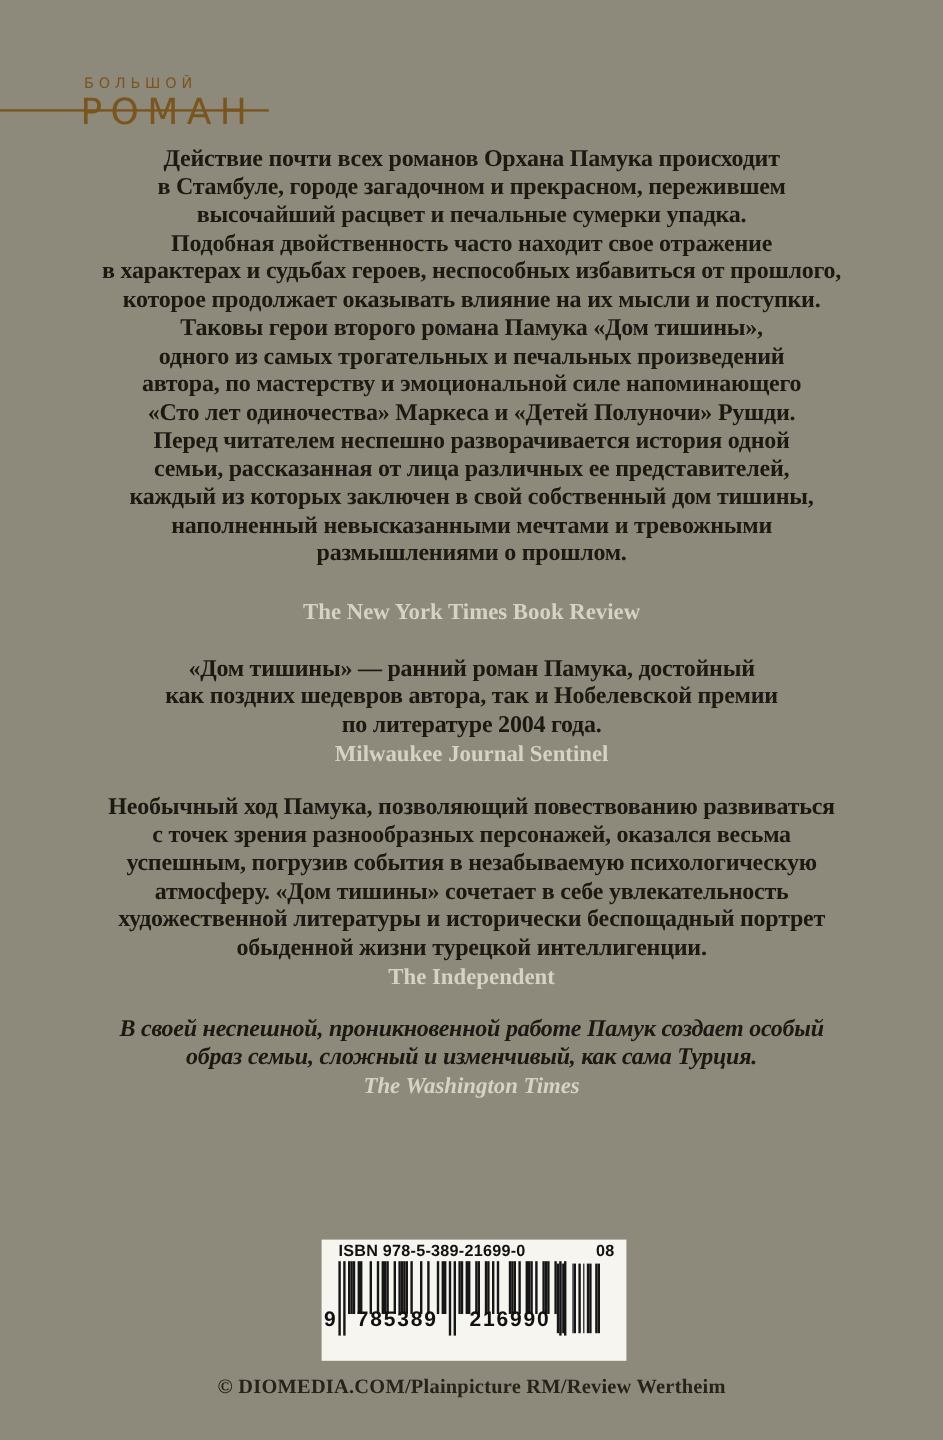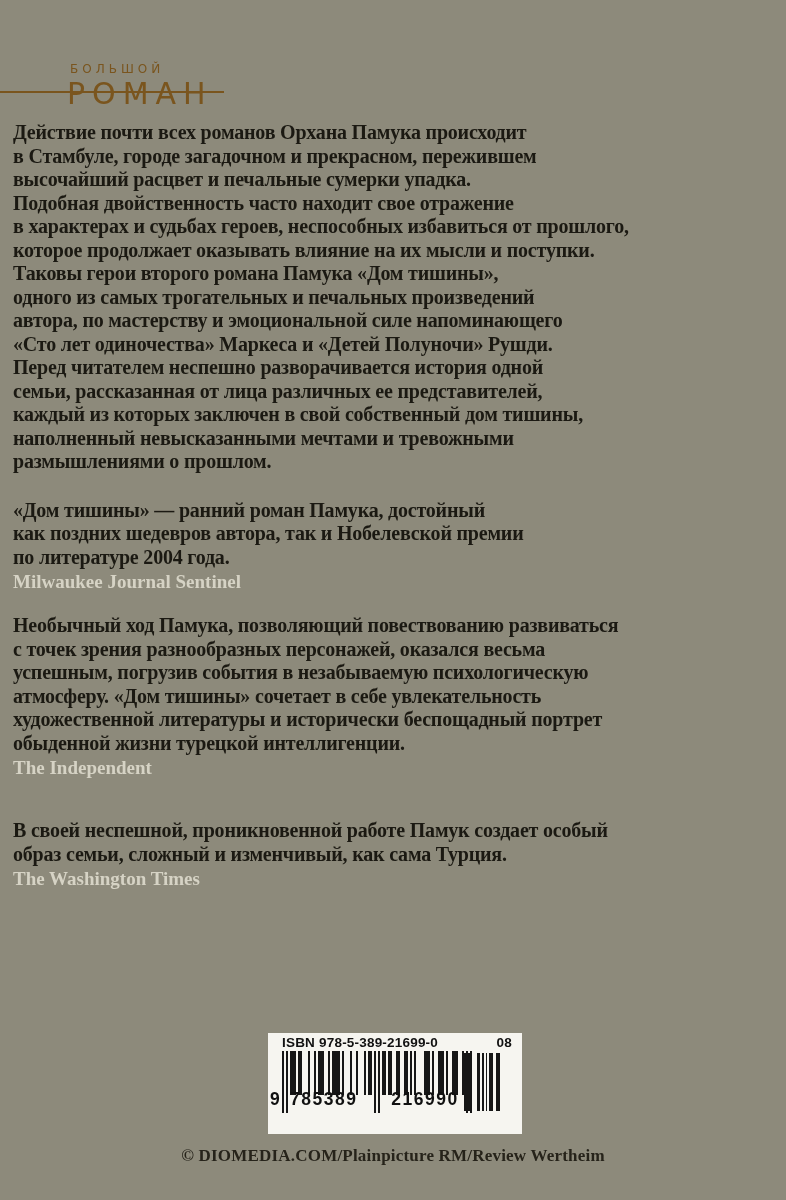--- a/index.html
+++ b/index.html
@@ -31,21 +31,21 @@
     font-family:"DejaVu Sans",sans-serif;
     font-size:30px;letter-spacing:7px;font-weight:normal;
     color:var(--logo);
   }
   .logo-line{
     position:absolute;left:0;top:91px;width:224px;height:2px;
     background:var(--logo);
   }
   
   .text-col{
-    width:760px;margin:0 auto;text-align:left;
+    width:760px;margin:0 auto;text-align:center;
   }
   .annotation{
     padding-top:121px;
     font-size:20px;font-weight:bold;line-height:23.5px;
     letter-spacing:-0.2px;
     color:var(--text);
     white-space:pre-line;
   }
   .quote{
     font-size:20px;font-weight:bold;line-height:23.5px;
@@ -54,21 +54,21 @@
     white-space:pre-line;
   }
   .source{
     font-size:19px;font-weight:bold;line-height:23px;
     color:var(--attribution);
     margin-top:1px;
   }
   .review-1{margin-top:25px;}
   .review-2{margin-top:24px;}
   .review-3{margin-top:21px;}
-  .review-4{margin-top:40px;}
+  .review-4{margin-top:20px;font-style:italic;}
   
   .barcode-panel{
     position:absolute;left:268px;top:1033px;width:254px;height:101px;
     background:var(--panel);
   }
   .isbn-row{
     position:absolute;top:2px;left:14px;right:10px;
     font-family:"Liberation Sans",sans-serif;
     font-weight:bold;font-size:13.5px;color:#111;
     display:flex;justify-content:space-between;
@@ -81,21 +81,21 @@
   .bars-addon{
     position:absolute;left:196px;top:20px;
     font-size:0;white-space:nowrap;line-height:0;
   }
   .digits-row{
     position:absolute;left:0;top:56px;width:254px;height:20px;
     font-family:"Liberation Sans",sans-serif;
     font-weight:bold;font-size:17.5px;color:#111;
   }
   .digits-row .d-first{position:absolute;left:2px;width:14px;text-align:left;}
-  .digits-row .d-left{position:absolute;left:22px;width:82px;text-align:left;letter-spacing:1.5px;}
+  .digits-row .d-left{position:absolute;left:22px;width:82px;text-align:center;letter-spacing:1.5px;}
   .digits-row .d-right{position:absolute;left:116px;width:82px;text-align:center;letter-spacing:1.5px;}
   .site-strip{
     position:absolute;left:0;right:0;bottom:0;height:18px;
     background:var(--strip);
     display:flex;align-items:center;justify-content:center;
   }
   .site-strip span{
     font-family:"Liberation Sans",sans-serif;
     font-weight:bold;font-size:13.5px;color:#fff;letter-spacing:0.6px;
   }
@@ -127,20 +127,21 @@
 одного из самых трогательных и печальных произведений
 автора, по мастерству и эмоциональной силе напоминающего
 «Сто лет одиночества» Маркеса и «Детей Полуночи» Рушди.
 Перед читателем неспешно разворачивается история одной
 семьи, рассказанная от лица различных ее представителей,
 каждый из которых заключен в свой собственный дом тишины,
 наполненный невысказанными мечтами и тревожными
 размышлениями о прошлом.</div>
 
   <div class="review-1">
+    <div class="source">The New York Times Book Review</div>
   </div>
 
   <div class="review-2">
     <div class="quote">«Дом тишины» — ранний роман Памука, достойный
 как поздних шедевров автора, так и Нобелевской премии
 по литературе 2004 года.</div>
     <div class="source">Milwaukee Journal Sentinel</div>
   </div>
 
   <div class="review-3">

